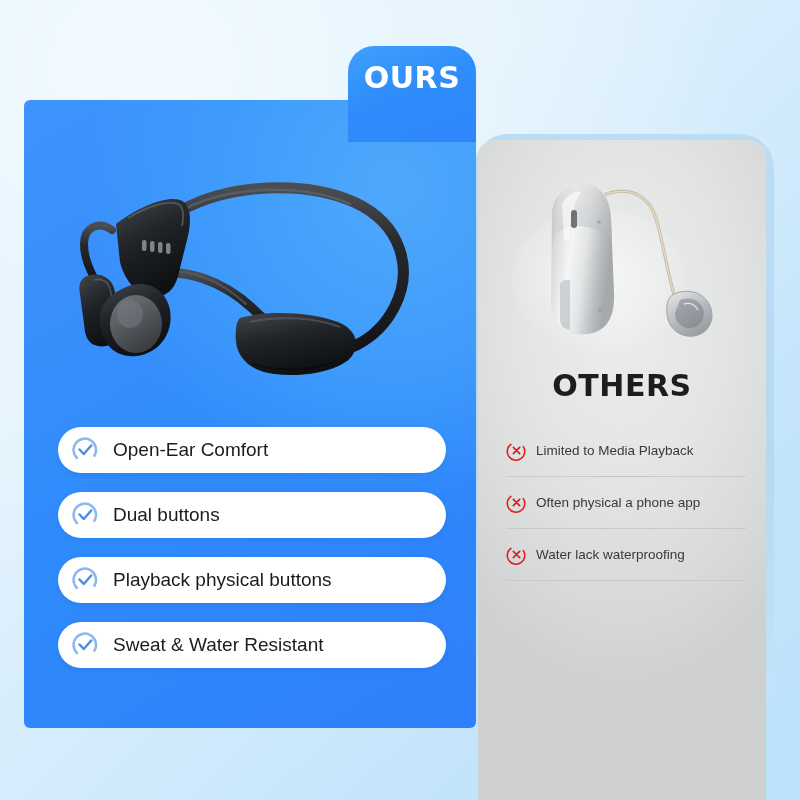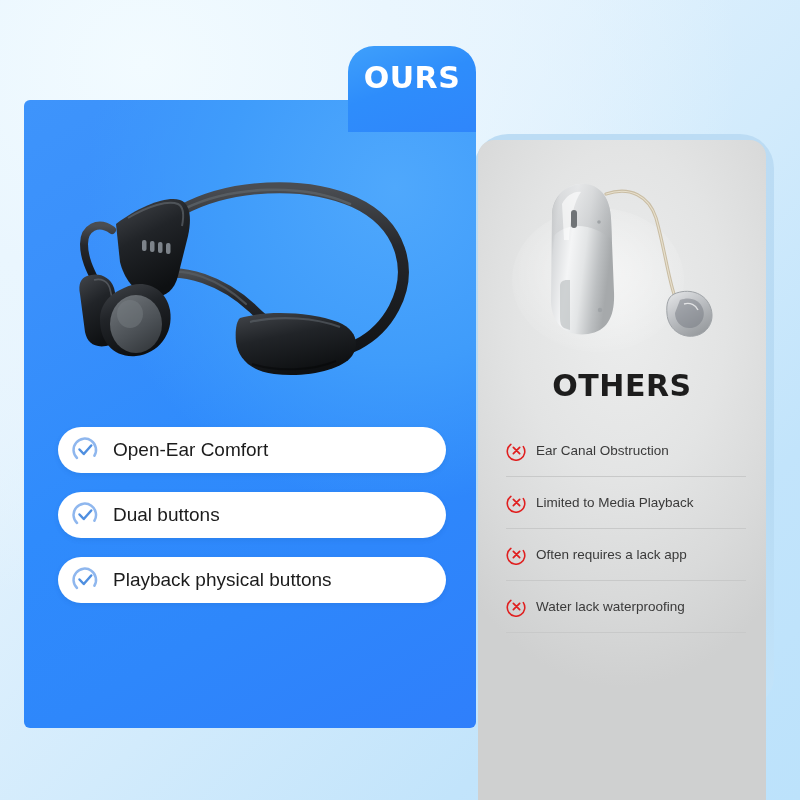--- a/index.html
+++ b/index.html
@@ -22,21 +22,21 @@
       radial-gradient(ellipse 120% 110% at 18% 8%, #f2fbff 0%, #eaf6fe 26%, rgba(234,246,254,0) 62%),
       linear-gradient(135deg, #eef8fe 0%, #e3f2fd 28%, #d2ebfc 55%, #c2e4fb 78%, #bce2fb 100%);
   }
 
   
   #ours-tab {
     position: absolute;
     left: 348px;
     top: 46px;
     width: 128px;
-    height: 86px;
+    height: 96px;
     border-radius: 26px 26px 0 0;
     background: linear-gradient(160deg, #3fa0fb 0%, #2e8dfb 45%, #2f86fb 100%);
     display: flex;
     align-items: flex-start;
     justify-content: center;
     z-index: 4;
   }
   #ours-tab .tab-text {
     margin-top: 14px;
     color: #ffffff;
@@ -233,42 +233,35 @@
         <path d="M0 0 C14 -6 30 -2 36 12 C42 26 34 40 20 42 C6 44 -6 34 -7 20 C-8 10 -6 3 0 0 Z" fill="url(#haDome)" stroke="#9fa3a7" stroke-width="1"></path>
         <path d="M6 6 C16 2 26 6 29 15 C32 24 26 33 17 34 C8 35 1 28 1 19 Z" fill="#6f747c" opacity="0.45"></path>
         <path d="M10 10 C16 8 22 11 24 16" fill="none" stroke="#ffffff" stroke-width="1.4" opacity="0.7"></path>
       </g>
     </svg>
 
     <div id="others-title">OTHERS</div>
 
     <div id="others-list">
 
+
       <div class="other-row">
         <svg class="x-icon" viewBox="0 0 24 24">
           <path d="M19.8 7.6 A10 10 0 1 1 5.6 5.0" fill="none" stroke="#e01f1f" stroke-width="1.8" stroke-linecap="round"></path>
           <path d="M8.4 8.4 L15.6 15.6 M15.6 8.4 L8.4 15.6" fill="none" stroke="#e01f1f" stroke-width="2" stroke-linecap="round"></path>
         </svg>
-        <span class="other-label">Ear Canal Obstruction</span>
+        <span class="other-label">Limited to Media Playback</span>
       </div>
 
       <div class="other-row">
         <svg class="x-icon" viewBox="0 0 24 24">
           <path d="M19.8 7.6 A10 10 0 1 1 5.6 5.0" fill="none" stroke="#e01f1f" stroke-width="1.8" stroke-linecap="round"></path>
           <path d="M8.4 8.4 L15.6 15.6 M15.6 8.4 L8.4 15.6" fill="none" stroke="#e01f1f" stroke-width="2" stroke-linecap="round"></path>
         </svg>
-        <span class="other-label">Limited to Media Playback</span>
-      </div>
-
-      <div class="other-row">
-        <svg class="x-icon" viewBox="0 0 24 24">
-          <path d="M19.8 7.6 A10 10 0 1 1 5.6 5.0" fill="none" stroke="#e01f1f" stroke-width="1.8" stroke-linecap="round"></path>
-          <path d="M8.4 8.4 L15.6 15.6 M15.6 8.4 L8.4 15.6" fill="none" stroke="#e01f1f" stroke-width="2" stroke-linecap="round"></path>
-        </svg>
-        <span class="other-label">Often requires a lack app</span>
+        <span class="other-label">Often physical a phone app</span>
       </div>
 
       <div class="other-row">
         <svg class="x-icon" viewBox="0 0 24 24">
           <path d="M19.8 7.6 A10 10 0 1 1 5.6 5.0" fill="none" stroke="#e01f1f" stroke-width="1.8" stroke-linecap="round"></path>
           <path d="M8.4 8.4 L15.6 15.6 M15.6 8.4 L8.4 15.6" fill="none" stroke="#e01f1f" stroke-width="2" stroke-linecap="round"></path>
         </svg>
         <span class="other-label">Water lack waterproofing</span>
       </div>
 
@@ -351,17 +344,24 @@
       </div>
 
       <div class="pill">
         <svg class="check-icon" viewBox="0 0 24 24">
           <path d="M5.6 18.4 A9 9 0 1 1 19.5 16.6" fill="none" stroke="#8fb7ee" stroke-width="2" stroke-linecap="round"></path>
           <path d="M7.6 11.6 L11 15.2 L17 8.4" fill="none" stroke="#4f8fe0" stroke-width="2" stroke-linecap="round" stroke-linejoin="round"></path>
         </svg>
         <span class="pill-label">Playback physical buttons</span>
       </div>
 
+      <div class="pill">
+        <svg class="check-icon" viewBox="0 0 24 24">
+          <path d="M5.6 18.4 A9 9 0 1 1 19.5 16.6" fill="none" stroke="#8fb7ee" stroke-width="2" stroke-linecap="round"></path>
+          <path d="M7.6 11.6 L11 15.2 L17 8.4" fill="none" stroke="#4f8fe0" stroke-width="2" stroke-linecap="round" stroke-linejoin="round"></path>
+        </svg>
+        <span class="pill-label">Sweat &amp; Water Resistant</span>
+      </div>
 
     </div>
   </div>
 
 </div>
 
 </body></html>

